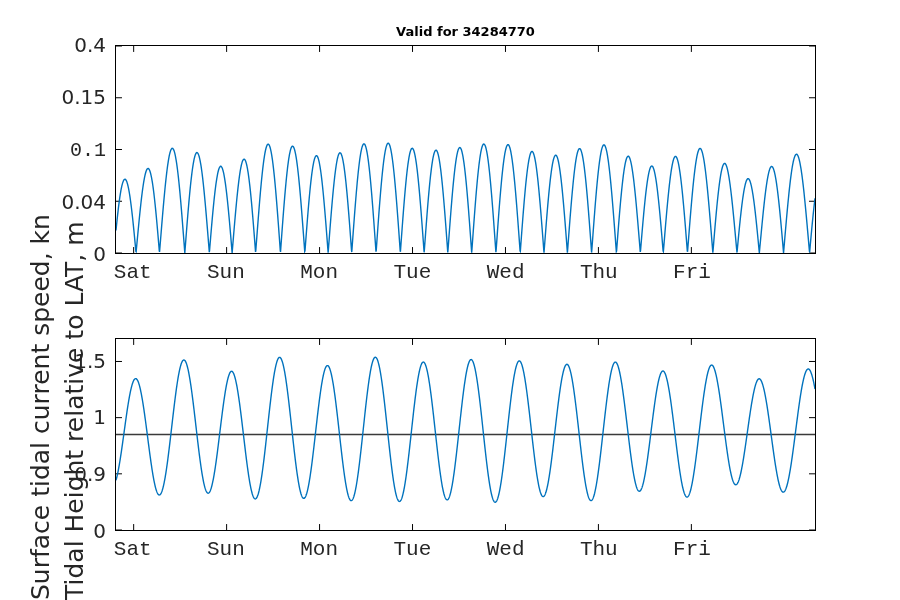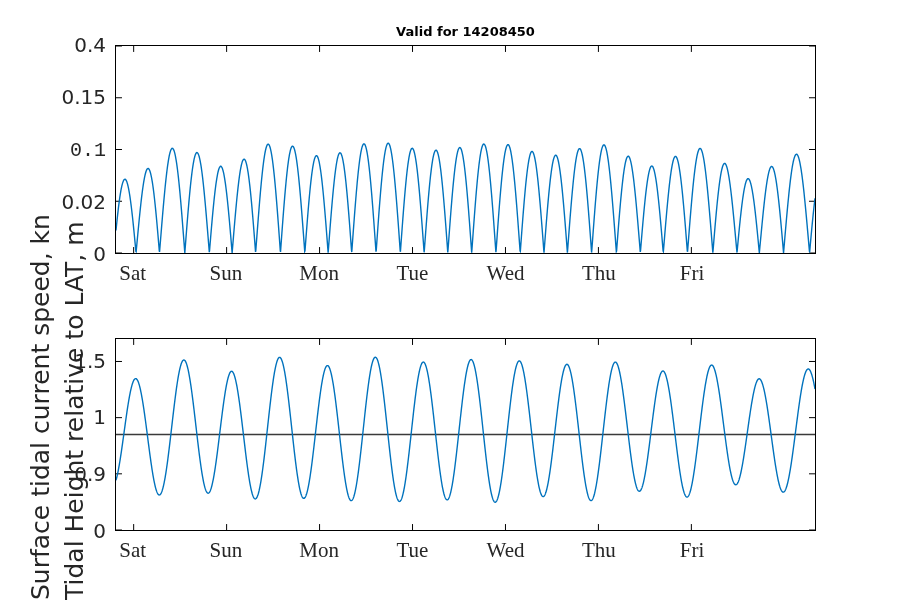--- a/index.html
+++ b/index.html
@@ -65,31 +65,31 @@
     font-family:"DejaVu Sans", sans-serif;
     transform:translateY(-50%);
     width:92px;
     left:14px;
   }
   .xtick{
     position:absolute;
     text-align:center;
     color:#262626;
     font-size:21px;
-    font-family:Liberation Serif, serif;
+    font-family:Liberation Mono, monospace;
     transform:translateX(-50%);
     white-space:nowrap;
   }
 </style>
 </head>
 <body>
 
 <div class="stage">
 
-  <div class="title" id="subtitle-top">Valid for 14208450</div>
+  <div class="title" id="subtitle-top">Valid for 34284770</div>
 
   <div class="ylabel" id="ylabel-top">Surface tidal current speed, kn</div>
 
   <div class="axes" id="axes-top">
     <svg id="svg-top" viewBox="0 0 701 209" preserveAspectRatio="none">
       <g id="top-ticks">
           <line x1="0" y1="209" x2="6" y2="209" stroke="#000" stroke-width="1"></line>
           <line x1="701" y1="209" x2="695" y2="209" stroke="#000" stroke-width="1"></line>
           <line x1="0" y1="156.75" x2="6" y2="156.75" stroke="#000" stroke-width="1"></line>
           <line x1="701" y1="156.75" x2="695" y2="156.75" stroke="#000" stroke-width="1"></line>
@@ -147,21 +147,21 @@
           <line x1="577.0199468085107" y1="193" x2="577.0199468085107" y2="187" stroke="#000" stroke-width="1"></line>
           <line x1="577.0199468085107" y1="0" x2="577.0199468085107" y2="6" stroke="#000" stroke-width="1"></line>
         </g>
       <line id="ref-line" stroke-width="1.6" x1="0" x2="701" y1="96.5" y2="96.5" stroke="#3a3a3a"></line>
       <path id="bottom-curve" fill="none" stroke-width="1.4" d="M0.00 142.73 L0.27 141.77 L0.54 140.76 L0.81 139.68 L1.08 138.54 L1.35 137.35 L1.62 136.10 L1.89 134.80 L2.16 133.44 L2.43 132.03 L2.70 130.57 L2.97 129.07 L3.24 127.51 L3.50 125.92 L3.77 124.28 L4.04 122.61 L4.31 120.90 L4.58 119.15 L4.85 117.37 L5.12 115.57 L5.39 113.73 L5.66 111.87 L5.93 109.99 L6.20 108.08 L6.47 106.16 L6.74 104.22 L7.01 102.27 L7.28 100.31 L7.55 98.34 L7.82 96.37 L8.09 94.40 L8.36 92.42 L8.63 90.45 L8.90 88.48 L9.17 86.52 L9.44 84.57 L9.71 82.63 L9.98 80.71 L10.25 78.81 L10.51 76.93 L10.78 75.07 L11.05 73.23 L11.32 71.43 L11.59 69.65 L11.86 67.91 L12.13 66.20 L12.40 64.53 L12.67 62.90 L12.94 61.30 L13.21 59.76 L13.48 58.26 L13.75 56.80 L14.02 55.40 L14.29 54.04 L14.56 52.74 L14.83 51.50 L15.10 50.31 L15.37 49.18 L15.64 48.11 L15.91 47.10 L16.18 46.15 L16.45 45.27 L16.72 44.45 L16.99 43.70 L17.26 43.01 L17.52 42.40 L17.79 41.85 L18.06 41.37 L18.33 40.96 L18.60 40.63 L18.87 40.36 L19.14 40.17 L19.41 40.05 L19.68 40.00 L19.95 40.03 L20.22 40.13 L20.49 40.30 L20.76 40.54 L21.03 40.86 L21.30 41.25 L21.57 41.71 L21.84 42.24 L22.11 42.84 L22.38 43.51 L22.65 44.25 L22.92 45.06 L23.19 45.94 L23.46 46.88 L23.73 47.89 L24.00 48.97 L24.27 50.10 L24.54 51.30 L24.80 52.56 L25.07 53.87 L25.34 55.25 L25.61 56.67 L25.88 58.15 L26.15 59.69 L26.42 61.27 L26.69 62.90 L26.96 64.57 L27.23 66.29 L27.50 68.05 L27.77 69.86 L28.04 71.69 L28.31 73.56 L28.58 75.47 L28.85 77.40 L29.12 79.37 L29.39 81.35 L29.66 83.36 L29.93 85.40 L30.20 87.44 L30.47 89.51 L30.74 91.58 L31.01 93.67 L31.28 95.76 L31.54 97.86 L31.81 99.96 L32.08 102.06 L32.35 104.15 L32.62 106.24 L32.89 108.32 L33.16 110.39 L33.43 112.44 L33.70 114.48 L33.97 116.50 L34.24 118.49 L34.51 120.46 L34.78 122.41 L35.05 124.32 L35.32 126.21 L35.59 128.05 L35.86 129.86 L36.13 131.64 L36.40 133.37 L36.67 135.05 L36.94 136.69 L37.21 138.29 L37.48 139.83 L37.75 141.32 L38.02 142.75 L38.29 144.13 L38.55 145.45 L38.82 146.71 L39.09 147.91 L39.36 149.04 L39.63 150.11 L39.90 151.12 L40.17 152.05 L40.44 152.92 L40.71 153.72 L40.98 154.44 L41.25 155.10 L41.52 155.67 L41.79 156.18 L42.06 156.61 L42.33 156.96 L42.60 157.24 L42.87 157.44 L43.14 157.56 L43.41 157.61 L43.68 157.58 L43.95 157.47 L44.22 157.28 L44.49 157.01 L44.76 156.67 L45.03 156.24 L45.30 155.74 L45.57 155.17 L45.83 154.51 L46.10 153.79 L46.37 152.98 L46.64 152.10 L46.91 151.15 L47.18 150.13 L47.45 149.04 L47.72 147.87 L47.99 146.64 L48.26 145.34 L48.53 143.97 L48.80 142.54 L49.07 141.05 L49.34 139.50 L49.61 137.88 L49.88 136.21 L50.15 134.49 L50.42 132.71 L50.69 130.88 L50.96 128.99 L51.23 127.07 L51.50 125.09 L51.77 123.08 L52.04 121.02 L52.31 118.93 L52.57 116.80 L52.84 114.64 L53.11 112.45 L53.38 110.23 L53.65 107.98 L53.92 105.71 L54.19 103.42 L54.46 101.12 L54.73 98.80 L55.00 96.47 L55.27 94.13 L55.54 91.78 L55.81 89.43 L56.08 87.08 L56.35 84.73 L56.62 82.39 L56.89 80.06 L57.16 77.73 L57.43 75.42 L57.70 73.13 L57.97 70.85 L58.24 68.60 L58.51 66.37 L58.78 64.16 L59.05 61.99 L59.32 59.85 L59.59 57.74 L59.85 55.67 L60.12 53.65 L60.39 51.66 L60.66 49.72 L60.93 47.82 L61.20 45.98 L61.47 44.19 L61.74 42.45 L62.01 40.76 L62.28 39.14 L62.55 37.57 L62.82 36.07 L63.09 34.63 L63.36 33.25 L63.63 31.95 L63.90 30.71 L64.17 29.54 L64.44 28.44 L64.71 27.41 L64.98 26.46 L65.25 25.59 L65.52 24.79 L65.79 24.07 L66.06 23.43 L66.33 22.86 L66.59 22.38 L66.86 21.97 L67.13 21.65 L67.40 21.41 L67.67 21.24 L67.94 21.17 L68.21 21.17 L68.48 21.25 L68.75 21.42 L69.02 21.67 L69.29 21.99 L69.56 22.40 L69.83 22.89 L70.10 23.46 L70.37 24.11 L70.64 24.84 L70.91 25.64 L71.18 26.52 L71.45 27.48 L71.72 28.51 L71.99 29.61 L72.26 30.78 L72.53 32.03 L72.80 33.34 L73.07 34.72 L73.34 36.17 L73.61 37.68 L73.87 39.25 L74.14 40.88 L74.41 42.56 L74.68 44.31 L74.95 46.11 L75.22 47.96 L75.49 49.85 L75.76 51.80 L76.03 53.79 L76.30 55.82 L76.57 57.89 L76.84 60.00 L77.11 62.15 L77.38 64.32 L77.65 66.53 L77.92 68.76 L78.19 71.01 L78.46 73.29 L78.73 75.58 L79.00 77.89 L79.27 80.22 L79.54 82.55 L79.81 84.89 L80.08 87.24 L80.35 89.58 L80.62 91.93 L80.88 94.27 L81.15 96.60 L81.42 98.92 L81.69 101.23 L81.96 103.53 L82.23 105.80 L82.50 108.06 L82.77 110.29 L83.04 112.49 L83.31 114.67 L83.58 116.81 L83.85 118.92 L84.12 120.99 L84.39 123.02 L84.66 125.01 L84.93 126.96 L85.20 128.86 L85.47 130.71 L85.74 132.51 L86.01 134.25 L86.28 135.94 L86.55 137.57 L86.82 139.14 L87.09 140.65 L87.36 142.10 L87.63 143.48 L87.89 144.80 L88.16 146.05 L88.43 147.23 L88.70 148.33 L88.97 149.37 L89.24 150.33 L89.51 151.21 L89.78 152.02 L90.05 152.76 L90.32 153.41 L90.59 153.99 L90.86 154.49 L91.13 154.91 L91.40 155.25 L91.67 155.51 L91.94 155.69 L92.21 155.79 L92.48 155.81 L92.75 155.75 L93.02 155.60 L93.29 155.38 L93.56 155.08 L93.83 154.69 L94.10 154.23 L94.37 153.69 L94.64 153.08 L94.90 152.39 L95.17 151.62 L95.44 150.77 L95.71 149.86 L95.98 148.87 L96.25 147.81 L96.52 146.68 L96.79 145.48 L97.06 144.22 L97.33 142.89 L97.60 141.50 L97.87 140.05 L98.14 138.54 L98.41 136.97 L98.68 135.35 L98.95 133.67 L99.22 131.94 L99.49 130.16 L99.76 128.34 L100.03 126.47 L100.30 124.57 L100.57 122.62 L100.84 120.63 L101.11 118.61 L101.38 116.56 L101.65 114.49 L101.91 112.38 L102.18 110.25 L102.45 108.10 L102.72 105.94 L102.99 103.75 L103.26 101.56 L103.53 99.36 L103.80 97.15 L104.07 94.93 L104.34 92.72 L104.61 90.50 L104.88 88.29 L105.15 86.09 L105.42 83.90 L105.69 81.73 L105.96 79.56 L106.23 77.42 L106.50 75.30 L106.77 73.21 L107.04 71.14 L107.31 69.10 L107.58 67.09 L107.85 65.12 L108.12 63.18 L108.39 61.29 L108.66 59.44 L108.92 57.63 L109.19 55.87 L109.46 54.16 L109.73 52.50 L110.00 50.90 L110.27 49.35 L110.54 47.86 L110.81 46.43 L111.08 45.06 L111.35 43.75 L111.62 42.51 L111.89 41.34 L112.16 40.23 L112.43 39.20 L112.70 38.24 L112.97 37.34 L113.24 36.53 L113.51 35.79 L113.78 35.12 L114.05 34.53 L114.32 34.02 L114.59 33.58 L114.86 33.23 L115.13 32.95 L115.40 32.76 L115.67 32.64 L115.93 32.61 L116.20 32.65 L116.47 32.78 L116.74 32.98 L117.01 33.27 L117.28 33.64 L117.55 34.08 L117.82 34.61 L118.09 35.21 L118.36 35.89 L118.63 36.65 L118.90 37.48 L119.17 38.39 L119.44 39.37 L119.71 40.42 L119.98 41.55 L120.25 42.75 L120.52 44.01 L120.79 45.34 L121.06 46.74 L121.33 48.20 L121.60 49.72 L121.87 51.30 L122.14 52.94 L122.41 54.64 L122.68 56.39 L122.94 58.19 L123.21 60.04 L123.48 61.94 L123.75 63.88 L124.02 65.86 L124.29 67.89 L124.56 69.95 L124.83 72.05 L125.10 74.18 L125.37 76.33 L125.64 78.52 L125.91 80.73 L126.18 82.96 L126.45 85.20 L126.72 87.47 L126.99 89.75 L127.26 92.03 L127.53 94.32 L127.80 96.62 L128.07 98.92 L128.34 101.22 L128.61 103.51 L128.88 105.79 L129.15 108.06 L129.42 110.32 L129.69 112.57 L129.95 114.79 L130.22 117.00 L130.49 119.17 L130.76 121.32 L131.03 123.44 L131.30 125.53 L131.57 127.58 L131.84 129.59 L132.11 131.56 L132.38 133.49 L132.65 135.37 L132.92 137.21 L133.19 138.99 L133.46 140.72 L133.73 142.39 L134.00 144.01 L134.27 145.56 L134.54 147.06 L134.81 148.49 L135.08 149.85 L135.35 151.15 L135.62 152.38 L135.89 153.54 L136.16 154.62 L136.43 155.63 L136.69 156.57 L136.96 157.43 L137.23 158.21 L137.50 158.91 L137.77 159.54 L138.04 160.08 L138.31 160.54 L138.58 160.92 L138.85 161.22 L139.12 161.43 L139.39 161.56 L139.66 161.61 L139.93 161.57 L140.20 161.44 L140.47 161.24 L140.74 160.95 L141.01 160.57 L141.28 160.11 L141.55 159.57 L141.82 158.95 L142.09 158.24 L142.36 157.45 L142.63 156.59 L142.90 155.64 L143.17 154.61 L143.44 153.51 L143.70 152.33 L143.97 151.08 L144.24 149.76 L144.51 148.36 L144.78 146.89 L145.05 145.36 L145.32 143.76 L145.59 142.09 L145.86 140.36 L146.13 138.57 L146.40 136.72 L146.67 134.82 L146.94 132.86 L147.21 130.85 L147.48 128.79 L147.75 126.68 L148.02 124.53 L148.29 122.34 L148.56 120.11 L148.83 117.84 L149.10 115.54 L149.37 113.20 L149.64 110.84 L149.91 108.45 L150.18 106.04 L150.45 103.61 L150.72 101.17 L150.98 98.71 L151.25 96.24 L151.52 93.76 L151.79 91.27 L152.06 88.79 L152.33 86.31 L152.60 83.83 L152.87 81.35 L153.14 78.89 L153.41 76.44 L153.68 74.01 L153.95 71.59 L154.22 69.20 L154.49 66.84 L154.76 64.50 L155.03 62.19 L155.30 59.91 L155.57 57.67 L155.84 55.48 L156.11 53.32 L156.38 51.20 L156.65 49.14 L156.92 47.12 L157.19 45.16 L157.46 43.24 L157.72 41.39 L157.99 39.60 L158.26 37.86 L158.53 36.19 L158.80 34.58 L159.07 33.05 L159.34 31.58 L159.61 30.18 L159.88 28.85 L160.15 27.60 L160.42 26.43 L160.69 25.33 L160.96 24.31 L161.23 23.37 L161.50 22.51 L161.77 21.73 L162.04 21.04 L162.31 20.43 L162.58 19.90 L162.85 19.46 L163.12 19.11 L163.39 18.84 L163.66 18.66 L163.93 18.57 L164.20 18.56 L164.47 18.64 L164.73 18.81 L165.00 19.06 L165.27 19.40 L165.54 19.83 L165.81 20.34 L166.08 20.94 L166.35 21.62 L166.62 22.38 L166.89 23.23 L167.16 24.15 L167.43 25.16 L167.70 26.25 L167.97 27.41 L168.24 28.65 L168.51 29.97 L168.78 31.36 L169.05 32.82 L169.32 34.35 L169.59 35.95 L169.86 37.61 L170.13 39.34 L170.40 41.13 L170.67 42.97 L170.94 44.88 L171.21 46.84 L171.48 48.85 L171.75 50.92 L172.01 53.03 L172.28 55.18 L172.55 57.38 L172.82 59.62 L173.09 61.89 L173.36 64.20 L173.63 66.54 L173.90 68.91 L174.17 71.30 L174.44 73.72 L174.71 76.15 L174.98 78.61 L175.25 81.07 L175.52 83.55 L175.79 86.03 L176.06 88.52 L176.33 91.01 L176.60 93.50 L176.87 95.98 L177.14 98.46 L177.41 100.93 L177.68 103.38 L177.95 105.81 L178.22 108.23 L178.49 110.62 L178.75 112.99 L179.02 115.33 L179.29 117.63 L179.56 119.91 L179.83 122.14 L180.10 124.34 L180.37 126.50 L180.64 128.61 L180.91 130.67 L181.18 132.68 L181.45 134.64 L181.72 136.54 L181.99 138.39 L182.26 140.18 L182.53 141.91 L182.80 143.57 L183.07 145.17 L183.34 146.70 L183.61 148.16 L183.88 149.55 L184.15 150.87 L184.42 152.11 L184.69 153.27 L184.96 154.36 L185.23 155.37 L185.50 156.30 L185.77 157.15 L186.03 157.92 L186.30 158.60 L186.57 159.21 L186.84 159.72 L187.11 160.15 L187.38 160.50 L187.65 160.76 L187.92 160.94 L188.19 161.03 L188.46 161.03 L188.73 160.94 L189.00 160.78 L189.27 160.52 L189.54 160.18 L189.81 159.75 L190.08 159.24 L190.35 158.65 L190.62 157.98 L190.89 157.22 L191.16 156.38 L191.43 155.46 L191.70 154.46 L191.97 153.39 L192.24 152.24 L192.51 151.02 L192.77 149.72 L193.04 148.35 L193.31 146.91 L193.58 145.41 L193.85 143.84 L194.12 142.20 L194.39 140.51 L194.66 138.75 L194.93 136.94 L195.20 135.08 L195.47 133.16 L195.74 131.19 L196.01 129.17 L196.28 127.11 L196.55 125.01 L196.82 122.87 L197.09 120.69 L197.36 118.48 L197.63 116.23 L197.90 113.96 L198.17 111.67 L198.44 109.35 L198.71 107.01 L198.98 104.65 L199.25 102.28 L199.52 99.90 L199.78 97.51 L200.05 95.12 L200.32 92.73 L200.59 90.34 L200.86 87.95 L201.13 85.57 L201.40 83.20 L201.67 80.85 L201.94 78.51 L202.21 76.19 L202.48 73.89 L202.75 71.62 L203.02 69.38 L203.29 67.17 L203.56 64.99 L203.83 62.85 L204.10 60.75 L204.37 58.69 L204.64 56.68 L204.91 54.71 L205.18 52.80 L205.45 50.93 L205.72 49.12 L205.99 47.37 L206.26 45.68 L206.53 44.05 L206.79 42.48 L207.06 40.98 L207.33 39.54 L207.60 38.17 L207.87 36.88 L208.14 35.66 L208.41 34.51 L208.68 33.43 L208.95 32.44 L209.22 31.52 L209.49 30.68 L209.76 29.92 L210.03 29.25 L210.30 28.66 L210.57 28.14 L210.84 27.72 L211.11 27.38 L211.38 27.12 L211.65 26.95 L211.92 26.86 L212.19 26.86 L212.46 26.94 L212.73 27.11 L213.00 27.37 L213.27 27.71 L213.54 28.13 L213.81 28.64 L214.07 29.23 L214.34 29.91 L214.61 30.67 L214.88 31.50 L215.15 32.42 L215.42 33.42 L215.69 34.49 L215.96 35.65 L216.23 36.87 L216.50 38.17 L216.77 39.54 L217.04 40.98 L217.31 42.49 L217.58 44.07 L217.85 45.71 L218.12 47.41 L218.39 49.17 L218.66 50.99 L218.93 52.87 L219.20 54.80 L219.47 56.78 L219.74 58.81 L220.01 60.88 L220.28 63.00 L220.55 65.16 L220.81 67.35 L221.08 69.59 L221.35 71.85 L221.62 74.14 L221.89 76.47 L222.16 78.81 L222.43 81.17 L222.70 83.56 L222.97 85.95 L223.24 88.36 L223.51 90.78 L223.78 93.21 L224.05 95.63 L224.32 98.06 L224.59 100.48 L224.86 102.90 L225.13 105.30 L225.40 107.70 L225.67 110.08 L225.94 112.44 L226.21 114.77 L226.48 117.09 L226.75 119.37 L227.02 121.63 L227.29 123.85 L227.56 126.03 L227.83 128.18 L228.09 130.29 L228.36 132.35 L228.63 134.36 L228.90 136.33 L229.17 138.24 L229.44 140.09 L229.71 141.90 L229.98 143.64 L230.25 145.32 L230.52 146.93 L230.79 148.48 L231.06 149.97 L231.33 151.38 L231.60 152.72 L231.87 153.99 L232.14 155.19 L232.41 156.31 L232.68 157.35 L232.95 158.31 L233.22 159.19 L233.49 159.99 L233.76 160.70 L234.03 161.33 L234.30 161.88 L234.57 162.35 L234.84 162.72 L235.10 163.01 L235.37 163.22 L235.64 163.33 L235.91 163.36 L236.18 163.30 L236.45 163.16 L236.72 162.92 L236.99 162.60 L237.26 162.19 L237.53 161.70 L237.80 161.12 L238.07 160.45 L238.34 159.70 L238.61 158.87 L238.88 157.95 L239.15 156.95 L239.42 155.87 L239.69 154.71 L239.96 153.48 L240.23 152.16 L240.50 150.78 L240.77 149.32 L241.04 147.78 L241.31 146.18 L241.58 144.51 L241.84 142.78 L242.11 140.98 L242.38 139.12 L242.65 137.20 L242.92 135.22 L243.19 133.19 L243.46 131.11 L243.73 128.98 L244.00 126.80 L244.27 124.58 L244.54 122.31 L244.81 120.01 L245.08 117.67 L245.35 115.30 L245.62 112.90 L245.89 110.47 L246.16 108.01 L246.43 105.54 L246.70 103.05 L246.97 100.54 L247.24 98.02 L247.51 95.49 L247.78 92.95 L248.05 90.42 L248.32 87.88 L248.59 85.35 L248.86 82.82 L249.12 80.30 L249.39 77.79 L249.66 75.31 L249.93 72.83 L250.20 70.39 L250.47 67.96 L250.74 65.57 L251.01 63.20 L251.28 60.87 L251.55 58.58 L251.82 56.32 L252.09 54.11 L252.36 51.94 L252.63 49.82 L252.90 47.75 L253.17 45.74 L253.44 43.78 L253.71 41.87 L253.98 40.03 L254.25 38.25 L254.52 36.53 L254.79 34.88 L255.06 33.30 L255.33 31.79 L255.60 30.36 L255.86 28.99 L256.13 27.71 L256.40 26.50 L256.67 25.37 L256.94 24.32 L257.21 23.35 L257.48 22.47 L257.75 21.67 L258.02 20.95 L258.29 20.32 L258.56 19.78 L258.83 19.33 L259.10 18.96 L259.37 18.68 L259.64 18.49 L259.91 18.39 L260.18 18.38 L260.45 18.46 L260.72 18.63 L260.99 18.89 L261.26 19.23 L261.53 19.67 L261.80 20.19 L262.07 20.80 L262.34 21.49 L262.61 22.28 L262.88 23.14 L263.14 24.09 L263.41 25.12 L263.68 26.24 L263.95 27.43 L264.22 28.70 L264.49 30.05 L264.76 31.47 L265.03 32.97 L265.30 34.54 L265.57 36.18 L265.84 37.88 L266.11 39.65 L266.38 41.49 L266.65 43.38 L266.92 45.34 L267.19 47.35 L267.46 49.41 L267.73 51.53 L268.00 53.69 L268.27 55.90 L268.54 58.16 L268.81 60.45 L269.08 62.78 L269.35 65.15 L269.62 67.55 L269.88 69.98 L270.15 72.44 L270.42 74.91 L270.69 77.41 L270.96 79.93 L271.23 82.46 L271.50 84.99 L271.77 87.54 L272.04 90.09 L272.31 92.65 L272.58 95.20 L272.85 97.74 L273.12 100.28 L273.39 102.81 L273.66 105.32 L273.93 107.82 L274.20 110.29 L274.47 112.75 L274.74 115.17 L275.01 117.57 L275.28 119.93 L275.55 122.26 L275.82 124.55 L276.09 126.80 L276.36 129.01 L276.63 131.17 L276.90 133.28 L277.16 135.34 L277.43 137.34 L277.70 139.29 L277.97 141.18 L278.24 143.01 L278.51 144.77 L278.78 146.47 L279.05 148.10 L279.32 149.66 L279.59 151.15 L279.86 152.57 L280.13 153.91 L280.40 155.18 L280.67 156.36 L280.94 157.47 L281.21 158.50 L281.48 159.44 L281.75 160.30 L282.02 161.08 L282.29 161.77 L282.56 162.37 L282.83 162.89 L283.10 163.32 L283.37 163.66 L283.64 163.92 L283.91 164.08 L284.17 164.16 L284.44 164.14 L284.71 164.04 L284.98 163.85 L285.25 163.57 L285.52 163.21 L285.79 162.75 L286.06 162.21 L286.33 161.59 L286.60 160.87 L286.87 160.08 L287.14 159.20 L287.41 158.23 L287.68 157.19 L287.95 156.07 L288.22 154.87 L288.49 153.59 L288.76 152.23 L289.03 150.81 L289.30 149.31 L289.57 147.74 L289.84 146.11 L290.11 144.41 L290.38 142.64 L290.65 140.81 L290.92 138.93 L291.18 136.99 L291.45 134.99 L291.72 132.95 L291.99 130.85 L292.26 128.71 L292.53 126.52 L292.80 124.29 L293.07 122.03 L293.34 119.73 L293.61 117.39 L293.88 115.03 L294.15 112.64 L294.42 110.23 L294.69 107.79 L294.96 105.34 L295.23 102.88 L295.50 100.40 L295.77 97.92 L296.04 95.43 L296.31 92.93 L296.58 90.44 L296.85 87.96 L297.12 85.48 L297.39 83.01 L297.66 80.55 L297.93 78.11 L298.19 75.69 L298.46 73.30 L298.73 70.93 L299.00 68.58 L299.27 66.27 L299.54 64.00 L299.81 61.76 L300.08 59.56 L300.35 57.40 L300.62 55.29 L300.89 53.23 L301.16 51.22 L301.43 49.26 L301.70 47.36 L301.97 45.51 L302.24 43.73 L302.51 42.00 L302.78 40.35 L303.05 38.76 L303.32 37.23 L303.59 35.78 L303.86 34.40 L304.13 33.10 L304.40 31.87 L304.67 30.72 L304.93 29.64 L305.20 28.65 L305.47 27.74 L305.74 26.91 L306.01 26.16 L306.28 25.50 L306.55 24.92 L306.82 24.43 L307.09 24.03 L307.36 23.71 L307.63 23.48 L307.90 23.33 L308.17 23.28 L308.44 23.31 L308.71 23.43 L308.98 23.64 L309.25 23.93 L309.52 24.32 L309.79 24.78 L310.06 25.34 L310.33 25.98 L310.60 26.70 L310.87 27.51 L311.14 28.40 L311.41 29.37 L311.68 30.42 L311.94 31.55 L312.21 32.75 L312.48 34.04 L312.75 35.39 L313.02 36.82 L313.29 38.32 L313.56 39.89 L313.83 41.52 L314.10 43.22 L314.37 44.98 L314.64 46.80 L314.91 48.68 L315.18 50.62 L315.45 52.61 L315.72 54.65 L315.99 56.73 L316.26 58.87 L316.53 61.04 L316.80 63.26 L317.07 65.51 L317.34 67.80 L317.61 70.12 L317.88 72.46 L318.15 74.84 L318.42 77.23 L318.69 79.65 L318.95 82.08 L319.22 84.53 L319.49 86.99 L319.76 89.45 L320.03 91.92 L320.30 94.39 L320.57 96.86 L320.84 99.32 L321.11 101.77 L321.38 104.22 L321.65 106.65 L321.92 109.06 L322.19 111.45 L322.46 113.82 L322.73 116.16 L323.00 118.48 L323.27 120.76 L323.54 123.00 L323.81 125.21 L324.08 127.38 L324.35 129.50 L324.62 131.58 L324.89 133.61 L325.16 135.59 L325.43 137.52 L325.70 139.39 L325.97 141.20 L326.23 142.95 L326.50 144.63 L326.77 146.26 L327.04 147.81 L327.31 149.30 L327.58 150.71 L327.85 152.06 L328.12 153.32 L328.39 154.52 L328.66 155.63 L328.93 156.67 L329.20 157.62 L329.47 158.50 L329.74 159.29 L330.01 160.00 L330.28 160.62 L330.55 161.16 L330.82 161.61 L331.09 161.97 L331.36 162.25 L331.63 162.44 L331.90 162.55 L332.17 162.56 L332.44 162.49 L332.71 162.33 L332.97 162.09 L333.24 161.75 L333.51 161.33 L333.78 160.82 L334.05 160.23 L334.32 159.55 L334.59 158.79 L334.86 157.94 L335.13 157.01 L335.40 156.00 L335.67 154.91 L335.94 153.75 L336.21 152.50 L336.48 151.18 L336.75 149.79 L337.02 148.32 L337.29 146.78 L337.56 145.18 L337.83 143.51 L338.10 141.77 L338.37 139.97 L338.64 138.11 L338.91 136.20 L339.18 134.22 L339.45 132.20 L339.72 130.13 L339.99 128.00 L340.25 125.83 L340.52 123.62 L340.79 121.37 L341.06 119.09 L341.33 116.76 L341.60 114.41 L341.87 112.03 L342.14 109.62 L342.41 107.19 L342.68 104.75 L342.95 102.28 L343.22 99.80 L343.49 97.32 L343.76 94.82 L344.03 92.32 L344.30 89.82 L344.57 87.32 L344.84 84.83 L345.11 82.35 L345.38 79.87 L345.65 77.42 L345.92 74.98 L346.19 72.56 L346.46 70.16 L346.73 67.79 L347.00 65.45 L347.26 63.14 L347.53 60.87 L347.80 58.64 L348.07 56.45 L348.34 54.30 L348.61 52.20 L348.88 50.14 L349.15 48.14 L349.42 46.19 L349.69 44.30 L349.96 42.47 L350.23 40.70 L350.50 38.99 L350.77 37.35 L351.04 35.78 L351.31 34.27 L351.58 32.84 L351.85 31.48 L352.12 30.19 L352.39 28.99 L352.66 27.86 L352.93 26.80 L353.20 25.83 L353.47 24.95 L353.74 24.14 L354.00 23.42 L354.27 22.78 L354.54 22.23 L354.81 21.77 L355.08 21.39 L355.35 21.11 L355.62 20.90 L355.89 20.79 L356.16 20.77 L356.43 20.83 L356.70 20.99 L356.97 21.23 L357.24 21.56 L357.51 21.97 L357.78 22.48 L358.05 23.07 L358.32 23.74 L358.59 24.50 L358.86 25.35 L359.13 26.28 L359.40 27.29 L359.67 28.38 L359.94 29.55 L360.21 30.79 L360.48 32.12 L360.75 33.51 L361.01 34.99 L361.28 36.53 L361.55 38.14 L361.82 39.82 L362.09 41.56 L362.36 43.37 L362.63 45.24 L362.90 47.17 L363.17 49.15 L363.44 51.19 L363.71 53.27 L363.98 55.41 L364.25 57.59 L364.52 59.82 L364.79 62.09 L365.06 64.39 L365.33 66.73 L365.60 69.10 L365.87 71.50 L366.14 73.93 L366.41 76.38 L366.68 78.85 L366.95 81.34 L367.22 83.84 L367.49 86.35 L367.76 88.87 L368.02 91.40 L368.29 93.93 L368.56 96.45 L368.83 98.97 L369.10 101.49 L369.37 103.99 L369.64 106.48 L369.91 108.96 L370.18 111.41 L370.45 113.84 L370.72 116.24 L370.99 118.62 L371.26 120.96 L371.53 123.27 L371.80 125.54 L372.07 127.78 L372.34 129.96 L372.61 132.11 L372.88 134.20 L373.15 136.25 L373.42 138.24 L373.69 140.17 L373.96 142.05 L374.23 143.86 L374.50 145.61 L374.77 147.30 L375.04 148.92 L375.30 150.48 L375.57 151.96 L375.84 153.37 L376.11 154.70 L376.38 155.96 L376.65 157.14 L376.92 158.24 L377.19 159.26 L377.46 160.20 L377.73 161.06 L378.00 161.83 L378.27 162.52 L378.54 163.13 L378.81 163.64 L379.08 164.07 L379.35 164.42 L379.62 164.67 L379.89 164.84 L380.16 164.92 L380.43 164.91 L380.70 164.81 L380.97 164.62 L381.24 164.35 L381.51 163.99 L381.78 163.54 L382.05 163.00 L382.31 162.38 L382.58 161.67 L382.85 160.88 L383.12 160.01 L383.39 159.05 L383.66 158.02 L383.93 156.90 L384.20 155.71 L384.47 154.44 L384.74 153.09 L385.01 151.67 L385.28 150.18 L385.55 148.62 L385.82 146.99 L386.09 145.29 L386.36 143.53 L386.63 141.71 L386.90 139.83 L387.17 137.90 L387.44 135.91 L387.71 133.86 L387.98 131.77 L388.25 129.63 L388.52 127.45 L388.79 125.22 L389.05 122.96 L389.32 120.66 L389.59 118.32 L389.86 115.96 L390.13 113.56 L390.40 111.15 L390.67 108.71 L390.94 106.25 L391.21 103.78 L391.48 101.30 L391.75 98.80 L392.02 96.30 L392.29 93.80 L392.56 91.30 L392.83 88.80 L393.10 86.30 L393.37 83.82 L393.64 81.34 L393.91 78.89 L394.18 76.45 L394.45 74.03 L394.72 71.63 L394.99 69.27 L395.26 66.93 L395.53 64.63 L395.80 62.36 L396.07 60.13 L396.33 57.94 L396.60 55.79 L396.87 53.70 L397.14 51.65 L397.41 49.65 L397.68 47.70 L397.95 45.82 L398.22 43.99 L398.49 42.22 L398.76 40.51 L399.03 38.88 L399.30 37.30 L399.57 35.80 L399.84 34.37 L400.11 33.01 L400.38 31.72 L400.65 30.51 L400.92 29.38 L401.19 28.32 L401.46 27.35 L401.73 26.45 L402.00 25.64 L402.27 24.91 L402.54 24.26 L402.81 23.70 L403.08 23.23 L403.34 22.84 L403.61 22.53 L403.88 22.32 L404.15 22.19 L404.42 22.14 L404.69 22.18 L404.96 22.31 L405.23 22.53 L405.50 22.83 L405.77 23.22 L406.04 23.69 L406.31 24.25 L406.58 24.89 L406.85 25.62 L407.12 26.42 L407.39 27.31 L407.66 28.27 L407.93 29.32 L408.20 30.44 L408.47 31.64 L408.74 32.91 L409.01 34.26 L409.28 35.67 L409.55 37.16 L409.82 38.71 L410.09 40.33 L410.35 42.01 L410.62 43.75 L410.89 45.55 L411.16 47.40 L411.43 49.31 L411.70 51.27 L411.97 53.28 L412.24 55.34 L412.51 57.44 L412.78 59.59 L413.05 61.77 L413.32 63.99 L413.59 66.24 L413.86 68.52 L414.13 70.83 L414.40 73.16 L414.67 75.52 L414.94 77.89 L415.21 80.28 L415.48 82.69 L415.75 85.10 L416.02 87.52 L416.29 89.94 L416.56 92.37 L416.83 94.79 L417.09 97.20 L417.36 99.61 L417.63 102.01 L417.90 104.39 L418.17 106.76 L418.44 109.10 L418.71 111.42 L418.98 113.72 L419.25 115.98 L419.52 118.22 L419.79 120.42 L420.06 122.58 L420.33 124.70 L420.60 126.78 L420.87 128.82 L421.14 130.81 L421.41 132.74 L421.68 134.63 L421.95 136.46 L422.22 138.23 L422.49 139.95 L422.76 141.60 L423.03 143.19 L423.30 144.71 L423.57 146.16 L423.84 147.55 L424.10 148.87 L424.37 150.11 L424.64 151.28 L424.91 152.37 L425.18 153.39 L425.45 154.33 L425.72 155.19 L425.99 155.97 L426.26 156.67 L426.53 157.29 L426.80 157.82 L427.07 158.28 L427.34 158.64 L427.61 158.93 L427.88 159.13 L428.15 159.24 L428.42 159.27 L428.69 159.21 L428.96 159.07 L429.23 158.85 L429.50 158.54 L429.77 158.15 L430.04 157.67 L430.31 157.11 L430.58 156.47 L430.85 155.75 L431.12 154.95 L431.38 154.07 L431.65 153.11 L431.92 152.07 L432.19 150.96 L432.46 149.77 L432.73 148.52 L433.00 147.19 L433.27 145.79 L433.54 144.33 L433.81 142.80 L434.08 141.20 L434.35 139.55 L434.62 137.83 L434.89 136.06 L435.16 134.23 L435.43 132.35 L435.70 130.42 L435.97 128.45 L436.24 126.42 L436.51 124.36 L436.78 122.25 L437.05 120.11 L437.32 117.93 L437.59 115.72 L437.86 113.48 L438.13 111.21 L438.39 108.92 L438.66 106.61 L438.93 104.28 L439.20 101.94 L439.47 99.58 L439.74 97.22 L440.01 94.84 L440.28 92.47 L440.55 90.10 L440.82 87.73 L441.09 85.36 L441.36 83.01 L441.63 80.66 L441.90 78.34 L442.17 76.02 L442.44 73.73 L442.71 71.47 L442.98 69.23 L443.25 67.02 L443.52 64.84 L443.79 62.69 L444.06 60.59 L444.33 58.52 L444.60 56.50 L444.87 54.52 L445.13 52.59 L445.40 50.71 L445.67 48.88 L445.94 47.10 L446.21 45.39 L446.48 43.73 L446.75 42.14 L447.02 40.60 L447.29 39.14 L447.56 37.74 L447.83 36.41 L448.10 35.15 L448.37 33.96 L448.64 32.84 L448.91 31.80 L449.18 30.84 L449.45 29.96 L449.72 29.15 L449.99 28.42 L450.26 27.78 L450.53 27.21 L450.80 26.73 L451.07 26.33 L451.34 26.02 L451.61 25.78 L451.88 25.64 L452.15 25.57 L452.41 25.59 L452.68 25.70 L452.95 25.89 L453.22 26.16 L453.49 26.52 L453.76 26.96 L454.03 27.49 L454.30 28.09 L454.57 28.78 L454.84 29.55 L455.11 30.40 L455.38 31.33 L455.65 32.33 L455.92 33.41 L456.19 34.57 L456.46 35.80 L456.73 37.10 L457.00 38.47 L457.27 39.91 L457.54 41.42 L457.81 43.00 L458.08 44.63 L458.35 46.33 L458.62 48.09 L458.89 49.90 L459.16 51.77 L459.42 53.70 L459.69 55.67 L459.96 57.69 L460.23 59.75 L460.50 61.86 L460.77 64.01 L461.04 66.20 L461.31 68.42 L461.58 70.67 L461.85 72.95 L462.12 75.26 L462.39 77.59 L462.66 79.94 L462.93 82.31 L463.20 84.70 L463.47 87.10 L463.74 89.50 L464.01 91.92 L464.28 94.33 L464.55 96.75 L464.82 99.16 L465.09 101.57 L465.36 103.97 L465.63 106.36 L465.90 108.73 L466.17 111.08 L466.43 113.42 L466.70 115.73 L466.97 118.01 L467.24 120.27 L467.51 122.49 L467.78 124.68 L468.05 126.84 L468.32 128.95 L468.59 131.02 L468.86 133.04 L469.13 135.02 L469.40 136.95 L469.67 138.82 L469.94 140.64 L470.21 142.41 L470.48 144.11 L470.75 145.76 L471.02 147.34 L471.29 148.85 L471.56 150.30 L471.83 151.68 L472.10 152.99 L472.37 154.23 L472.64 155.39 L472.91 156.48 L473.17 157.49 L473.44 158.43 L473.71 159.29 L473.98 160.06 L474.25 160.76 L474.52 161.37 L474.79 161.90 L475.06 162.35 L475.33 162.72 L475.60 163.00 L475.87 163.19 L476.14 163.31 L476.41 163.33 L476.68 163.28 L476.95 163.13 L477.22 162.91 L477.49 162.60 L477.76 162.20 L478.03 161.72 L478.30 161.16 L478.57 160.52 L478.84 159.79 L479.11 158.99 L479.38 158.10 L479.65 157.14 L479.92 156.10 L480.18 154.98 L480.45 153.79 L480.72 152.53 L480.99 151.19 L481.26 149.78 L481.53 148.31 L481.80 146.77 L482.07 145.16 L482.34 143.50 L482.61 141.77 L482.88 139.98 L483.15 138.14 L483.42 136.24 L483.69 134.29 L483.96 132.29 L484.23 130.24 L484.50 128.15 L484.77 126.02 L485.04 123.85 L485.31 121.64 L485.58 119.40 L485.85 117.13 L486.12 114.82 L486.39 112.49 L486.66 110.14 L486.93 107.77 L487.20 105.38 L487.46 102.98 L487.73 100.57 L488.00 98.14 L488.27 95.72 L488.54 93.29 L488.81 90.86 L489.08 88.43 L489.35 86.01 L489.62 83.59 L489.89 81.20 L490.16 78.81 L490.43 76.44 L490.70 74.10 L490.97 71.77 L491.24 69.48 L491.51 67.21 L491.78 64.97 L492.05 62.77 L492.32 60.61 L492.59 58.48 L492.86 56.40 L493.13 54.36 L493.40 52.37 L493.67 50.43 L493.94 48.54 L494.20 46.70 L494.47 44.93 L494.74 43.20 L495.01 41.54 L495.28 39.95 L495.55 38.41 L495.82 36.94 L496.09 35.54 L496.36 34.21 L496.63 32.95 L496.90 31.76 L497.17 30.65 L497.44 29.61 L497.71 28.65 L497.98 27.76 L498.25 26.96 L498.52 26.23 L498.79 25.58 L499.06 25.02 L499.33 24.53 L499.60 24.13 L499.87 23.80 L500.14 23.57 L500.41 23.41 L500.68 23.34 L500.95 23.34 L501.21 23.44 L501.48 23.61 L501.75 23.87 L502.02 24.21 L502.29 24.63 L502.56 25.13 L502.83 25.71 L503.10 26.37 L503.37 27.11 L503.64 27.92 L503.91 28.81 L504.18 29.78 L504.45 30.82 L504.72 31.93 L504.99 33.12 L505.26 34.37 L505.53 35.69 L505.80 37.08 L506.07 38.53 L506.34 40.04 L506.61 41.62 L506.88 43.25 L507.15 44.94 L507.42 46.68 L507.69 48.48 L507.96 50.32 L508.23 52.21 L508.49 54.15 L508.76 56.13 L509.03 58.15 L509.30 60.21 L509.57 62.30 L509.84 64.43 L510.11 66.58 L510.38 68.76 L510.65 70.97 L510.92 73.20 L511.19 75.44 L511.46 77.70 L511.73 79.98 L512.00 82.26 L512.27 84.56 L512.54 86.85 L512.81 89.15 L513.08 91.45 L513.35 93.74 L513.62 96.03 L513.89 98.31 L514.16 100.57 L514.43 102.82 L514.70 105.05 L514.97 107.26 L515.24 109.45 L515.50 111.61 L515.77 113.74 L516.04 115.84 L516.31 117.91 L516.58 119.94 L516.85 121.93 L517.12 123.88 L517.39 125.79 L517.66 127.65 L517.93 129.46 L518.20 131.22 L518.47 132.93 L518.74 134.58 L519.01 136.17 L519.28 137.71 L519.55 139.19 L519.82 140.60 L520.09 141.95 L520.36 143.24 L520.63 144.45 L520.90 145.60 L521.17 146.68 L521.44 147.69 L521.71 148.62 L521.98 149.48 L522.25 150.27 L522.51 150.98 L522.78 151.62 L523.05 152.18 L523.32 152.66 L523.59 153.06 L523.86 153.38 L524.13 153.63 L524.40 153.79 L524.67 153.88 L524.94 153.89 L525.21 153.82 L525.48 153.67 L525.75 153.44 L526.02 153.13 L526.29 152.75 L526.56 152.29 L526.83 151.75 L527.10 151.13 L527.37 150.44 L527.64 149.68 L527.91 148.84 L528.18 147.94 L528.45 146.96 L528.72 145.91 L528.99 144.79 L529.25 143.61 L529.52 142.37 L529.79 141.06 L530.06 139.68 L530.33 138.25 L530.60 136.76 L530.87 135.22 L531.14 133.62 L531.41 131.97 L531.68 130.27 L531.95 128.52 L532.22 126.73 L532.49 124.89 L532.76 123.02 L533.03 121.10 L533.30 119.15 L533.57 117.17 L533.84 115.15 L534.11 113.11 L534.38 111.05 L534.65 108.96 L534.92 106.85 L535.19 104.72 L535.46 102.58 L535.73 100.42 L536.00 98.26 L536.26 96.09 L536.53 93.92 L536.80 91.74 L537.07 89.57 L537.34 87.40 L537.61 85.24 L537.88 83.09 L538.15 80.96 L538.42 78.84 L538.69 76.73 L538.96 74.65 L539.23 72.59 L539.50 70.56 L539.77 68.56 L540.04 66.59 L540.31 64.65 L540.58 62.75 L540.85 60.89 L541.12 59.06 L541.39 57.29 L541.66 55.55 L541.93 53.87 L542.20 52.24 L542.47 50.66 L542.74 49.13 L543.01 47.66 L543.27 46.24 L543.54 44.89 L543.81 43.60 L544.08 42.37 L544.35 41.20 L544.62 40.11 L544.89 39.08 L545.16 38.12 L545.43 37.22 L545.70 36.41 L545.97 35.66 L546.24 34.98 L546.51 34.39 L546.78 33.86 L547.05 33.41 L547.32 33.04 L547.59 32.74 L547.86 32.53 L548.13 32.39 L548.40 32.32 L548.67 32.34 L548.94 32.43 L549.21 32.60 L549.48 32.85 L549.75 33.17 L550.02 33.58 L550.28 34.05 L550.55 34.61 L550.82 35.24 L551.09 35.94 L551.36 36.72 L551.63 37.57 L551.90 38.50 L552.17 39.49 L552.44 40.55 L552.71 41.68 L552.98 42.88 L553.25 44.14 L553.52 45.47 L553.79 46.86 L554.06 48.31 L554.33 49.82 L554.60 51.38 L554.87 53.00 L555.14 54.67 L555.41 56.39 L555.68 58.17 L555.95 59.98 L556.22 61.85 L556.49 63.75 L556.76 65.70 L557.03 67.68 L557.30 69.70 L557.56 71.75 L557.83 73.82 L558.10 75.93 L558.37 78.06 L558.64 80.22 L558.91 82.39 L559.18 84.58 L559.45 86.78 L559.72 89.00 L559.99 91.22 L560.26 93.45 L560.53 95.69 L560.80 97.92 L561.07 100.15 L561.34 102.38 L561.61 104.60 L561.88 106.81 L562.15 109.00 L562.42 111.18 L562.69 113.34 L562.96 115.48 L563.23 117.60 L563.50 119.69 L563.77 121.75 L564.04 123.78 L564.30 125.77 L564.57 127.73 L564.84 129.65 L565.11 131.52 L565.38 133.36 L565.65 135.15 L565.92 136.89 L566.19 138.58 L566.46 140.21 L566.73 141.80 L567.00 143.32 L567.27 144.79 L567.54 146.20 L567.81 147.55 L568.08 148.83 L568.35 150.05 L568.62 151.20 L568.89 152.28 L569.16 153.30 L569.43 154.24 L569.70 155.12 L569.97 155.91 L570.24 156.64 L570.51 157.29 L570.78 157.87 L571.05 158.36 L571.32 158.79 L571.58 159.13 L571.85 159.40 L572.12 159.59 L572.39 159.70 L572.66 159.73 L572.93 159.68 L573.20 159.55 L573.47 159.35 L573.74 159.06 L574.01 158.70 L574.28 158.26 L574.55 157.75 L574.82 157.15 L575.09 156.48 L575.36 155.74 L575.63 154.92 L575.90 154.03 L576.17 153.07 L576.44 152.03 L576.71 150.93 L576.98 149.76 L577.25 148.51 L577.52 147.21 L577.79 145.84 L578.06 144.41 L578.33 142.91 L578.59 141.36 L578.86 139.75 L579.13 138.09 L579.40 136.37 L579.67 134.60 L579.94 132.78 L580.21 130.92 L580.48 129.01 L580.75 127.06 L581.02 125.06 L581.29 123.03 L581.56 120.97 L581.83 118.87 L582.10 116.74 L582.37 114.58 L582.64 112.40 L582.91 110.20 L583.18 107.97 L583.45 105.73 L583.72 103.47 L583.99 101.20 L584.26 98.93 L584.53 96.64 L584.80 94.35 L585.07 92.06 L585.33 89.77 L585.60 87.49 L585.87 85.21 L586.14 82.94 L586.41 80.69 L586.68 78.45 L586.95 76.22 L587.22 74.02 L587.49 71.84 L587.76 69.68 L588.03 67.56 L588.30 65.46 L588.57 63.39 L588.84 61.36 L589.11 59.37 L589.38 57.42 L589.65 55.51 L589.92 53.65 L590.19 51.83 L590.46 50.06 L590.73 48.34 L591.00 46.67 L591.27 45.06 L591.54 43.50 L591.81 42.01 L592.08 40.57 L592.35 39.19 L592.61 37.88 L592.88 36.63 L593.15 35.45 L593.42 34.34 L593.69 33.29 L593.96 32.32 L594.23 31.41 L594.50 30.58 L594.77 29.82 L595.04 29.13 L595.31 28.52 L595.58 27.98 L595.85 27.52 L596.12 27.13 L596.39 26.82 L596.66 26.59 L596.93 26.43 L597.20 26.35 L597.47 26.34 L597.74 26.42 L598.01 26.56 L598.28 26.79 L598.55 27.09 L598.82 27.46 L599.09 27.91 L599.36 28.44 L599.62 29.04 L599.89 29.71 L600.16 30.45 L600.43 31.26 L600.70 32.14 L600.97 33.09 L601.24 34.10 L601.51 35.18 L601.78 36.33 L602.05 37.54 L602.32 38.81 L602.59 40.13 L602.86 41.52 L603.13 42.96 L603.40 44.46 L603.67 46.01 L603.94 47.60 L604.21 49.25 L604.48 50.94 L604.75 52.68 L605.02 54.46 L605.29 56.28 L605.56 58.13 L605.83 60.02 L606.10 61.94 L606.37 63.89 L606.63 65.87 L606.90 67.88 L607.17 69.91 L607.44 71.96 L607.71 74.02 L607.98 76.10 L608.25 78.20 L608.52 80.30 L608.79 82.41 L609.06 84.52 L609.33 86.64 L609.60 88.76 L609.87 90.87 L610.14 92.98 L610.41 95.08 L610.68 97.17 L610.95 99.25 L611.22 101.31 L611.49 103.35 L611.76 105.37 L612.03 107.37 L612.30 109.34 L612.57 111.29 L612.84 113.20 L613.11 115.08 L613.38 116.93 L613.64 118.74 L613.91 120.51 L614.18 122.23 L614.45 123.92 L614.72 125.56 L614.99 127.15 L615.26 128.69 L615.53 130.18 L615.80 131.62 L616.07 133.00 L616.34 134.33 L616.61 135.60 L616.88 136.81 L617.15 137.96 L617.42 139.05 L617.69 140.07 L617.96 141.03 L618.23 141.93 L618.50 142.75 L618.77 143.52 L619.04 144.21 L619.31 144.83 L619.58 145.39 L619.85 145.87 L620.12 146.29 L620.38 146.63 L620.65 146.90 L620.92 147.10 L621.19 147.23 L621.46 147.29 L621.73 147.27 L622.00 147.19 L622.27 147.03 L622.54 146.80 L622.81 146.51 L623.08 146.14 L623.35 145.70 L623.62 145.20 L623.89 144.62 L624.16 143.98 L624.43 143.27 L624.70 142.50 L624.97 141.67 L625.24 140.77 L625.51 139.81 L625.78 138.79 L626.05 137.71 L626.32 136.57 L626.59 135.38 L626.86 134.13 L627.13 132.83 L627.39 131.48 L627.66 130.08 L627.93 128.64 L628.20 127.15 L628.47 125.61 L628.74 124.04 L629.01 122.42 L629.28 120.77 L629.55 119.08 L629.82 117.36 L630.09 115.61 L630.36 113.83 L630.63 112.03 L630.90 110.20 L631.17 108.35 L631.44 106.49 L631.71 104.60 L631.98 102.71 L632.25 100.80 L632.52 98.88 L632.79 96.96 L633.06 95.03 L633.33 93.10 L633.60 91.17 L633.87 89.25 L634.14 87.33 L634.40 85.42 L634.67 83.52 L634.94 81.63 L635.21 79.76 L635.48 77.91 L635.75 76.08 L636.02 74.27 L636.29 72.49 L636.56 70.74 L636.83 69.01 L637.10 67.32 L637.37 65.66 L637.64 64.04 L637.91 62.46 L638.18 60.91 L638.45 59.41 L638.72 57.96 L638.99 56.55 L639.26 55.18 L639.53 53.87 L639.80 52.61 L640.07 51.41 L640.34 50.25 L640.61 49.16 L640.88 48.12 L641.15 47.14 L641.41 46.22 L641.68 45.36 L641.95 44.57 L642.22 43.84 L642.49 43.17 L642.76 42.57 L643.03 42.04 L643.30 41.57 L643.57 41.17 L643.84 40.84 L644.11 40.57 L644.38 40.38 L644.65 40.25 L644.92 40.20 L645.19 40.21 L645.46 40.30 L645.73 40.45 L646.00 40.67 L646.27 40.96 L646.54 41.32 L646.81 41.75 L647.08 42.25 L647.35 42.82 L647.62 43.45 L647.89 44.14 L648.16 44.91 L648.42 45.73 L648.69 46.62 L648.96 47.58 L649.23 48.59 L649.50 49.66 L649.77 50.80 L650.04 51.99 L650.31 53.23 L650.58 54.53 L650.85 55.88 L651.12 57.28 L651.39 58.74 L651.66 60.24 L651.93 61.78 L652.20 63.37 L652.47 65.00 L652.74 66.67 L653.01 68.38 L653.28 70.13 L653.55 71.91 L653.82 73.72 L654.09 75.56 L654.36 77.42 L654.63 79.31 L654.90 81.23 L655.17 83.16 L655.43 85.11 L655.70 87.08 L655.97 89.06 L656.24 91.05 L656.51 93.05 L656.78 95.05 L657.05 97.06 L657.32 99.07 L657.59 101.07 L657.86 103.07 L658.13 105.07 L658.40 107.06 L658.67 109.03 L658.94 110.99 L659.21 112.93 L659.48 114.86 L659.75 116.76 L660.02 118.64 L660.29 120.50 L660.56 122.32 L660.83 124.12 L661.10 125.88 L661.37 127.61 L661.64 129.30 L661.91 130.96 L662.18 132.57 L662.45 134.13 L662.71 135.66 L662.98 137.13 L663.25 138.56 L663.52 139.94 L663.79 141.26 L664.06 142.53 L664.33 143.75 L664.60 144.91 L664.87 146.01 L665.14 147.05 L665.41 148.03 L665.68 148.95 L665.95 149.80 L666.22 150.59 L666.49 151.31 L666.76 151.97 L667.03 152.56 L667.30 153.08 L667.57 153.53 L667.84 153.91 L668.11 154.23 L668.38 154.47 L668.65 154.64 L668.92 154.74 L669.19 154.77 L669.45 154.73 L669.72 154.62 L669.99 154.43 L670.26 154.18 L670.53 153.85 L670.80 153.45 L671.07 152.99 L671.34 152.45 L671.61 151.85 L671.88 151.17 L672.15 150.43 L672.42 149.63 L672.69 148.75 L672.96 147.81 L673.23 146.81 L673.50 145.75 L673.77 144.62 L674.04 143.44 L674.31 142.19 L674.58 140.89 L674.85 139.53 L675.12 138.12 L675.39 136.66 L675.66 135.14 L675.93 133.58 L676.20 131.97 L676.47 130.31 L676.73 128.61 L677.00 126.87 L677.27 125.08 L677.54 123.26 L677.81 121.41 L678.08 119.52 L678.35 117.60 L678.62 115.65 L678.89 113.68 L679.16 111.68 L679.43 109.66 L679.70 107.62 L679.97 105.56 L680.24 103.49 L680.51 101.41 L680.78 99.31 L681.05 97.21 L681.32 95.10 L681.59 92.99 L681.86 90.88 L682.13 88.77 L682.40 86.67 L682.67 84.57 L682.94 82.48 L683.21 80.41 L683.48 78.35 L683.74 76.30 L684.01 74.28 L684.28 72.27 L684.55 70.29 L684.82 68.34 L685.09 66.41 L685.36 64.51 L685.63 62.65 L685.90 60.82 L686.17 59.03 L686.44 57.27 L686.71 55.56 L686.98 53.89 L687.25 52.26 L687.52 50.68 L687.79 49.15 L688.06 47.66 L688.33 46.23 L688.60 44.86 L688.87 43.53 L689.14 42.27 L689.41 41.06 L689.68 39.91 L689.95 38.81 L690.22 37.78 L690.48 36.82 L690.75 35.91 L691.02 35.07 L691.29 34.30 L691.56 33.59 L691.83 32.95 L692.10 32.37 L692.37 31.87 L692.64 31.43 L692.91 31.06 L693.18 30.76 L693.45 30.53 L693.72 30.37 L693.99 30.27 L694.26 30.25 L694.53 30.30 L694.80 30.41 L695.07 30.60 L695.34 30.85 L695.61 31.17 L695.88 31.56 L696.15 32.02 L696.42 32.54 L696.69 33.13 L696.96 33.78 L697.23 34.50 L697.50 35.27 L697.76 36.12 L698.03 37.02 L698.30 37.98 L698.57 39.00 L698.84 40.08 L699.11 41.21 L699.38 42.40 L699.65 43.63 L699.92 44.92 L700.19 46.26 L700.46 47.65 L700.73 49.08 L701.00 50.56 " stroke="#0072BD"></path>
     </svg>
   </div>
 
   <div id="tick-layer">
       <div class="ytick" style="top: 254px;">0</div>
-      <div class="ytick" style="top: 201.75px;">0.02</div>
+      <div class="ytick" style="top: 201.75px;">0.04</div>
       <div class="ytick" style="top: 149.5px; font-family: Liberation Mono, monospace;">0.1</div>
       <div class="ytick" style="top: 97.25px;">0.15</div>
       <div class="ytick" style="top: 45px;">0.4</div>
       <div class="xtick" style="left: 132.711px; top: 261px;">Sat</div>
       <div class="xtick" style="left: 225.93px; top: 261px;">Sun</div>
       <div class="xtick" style="left: 319.148px; top: 261px;">Mon</div>
       <div class="xtick" style="left: 412.366px; top: 261px;">Tue</div>
       <div class="xtick" style="left: 505.584px; top: 261px;">Wed</div>
       <div class="xtick" style="left: 598.802px; top: 261px;">Thu</div>
       <div class="xtick" style="left: 692.02px; top: 261px;">Fri</div>

